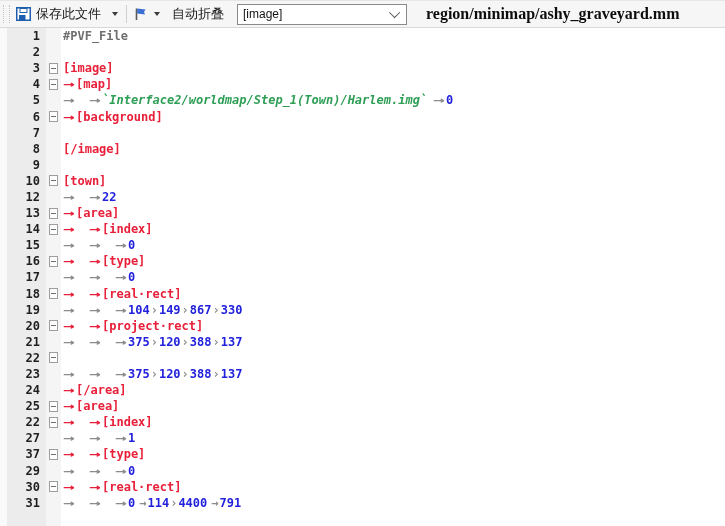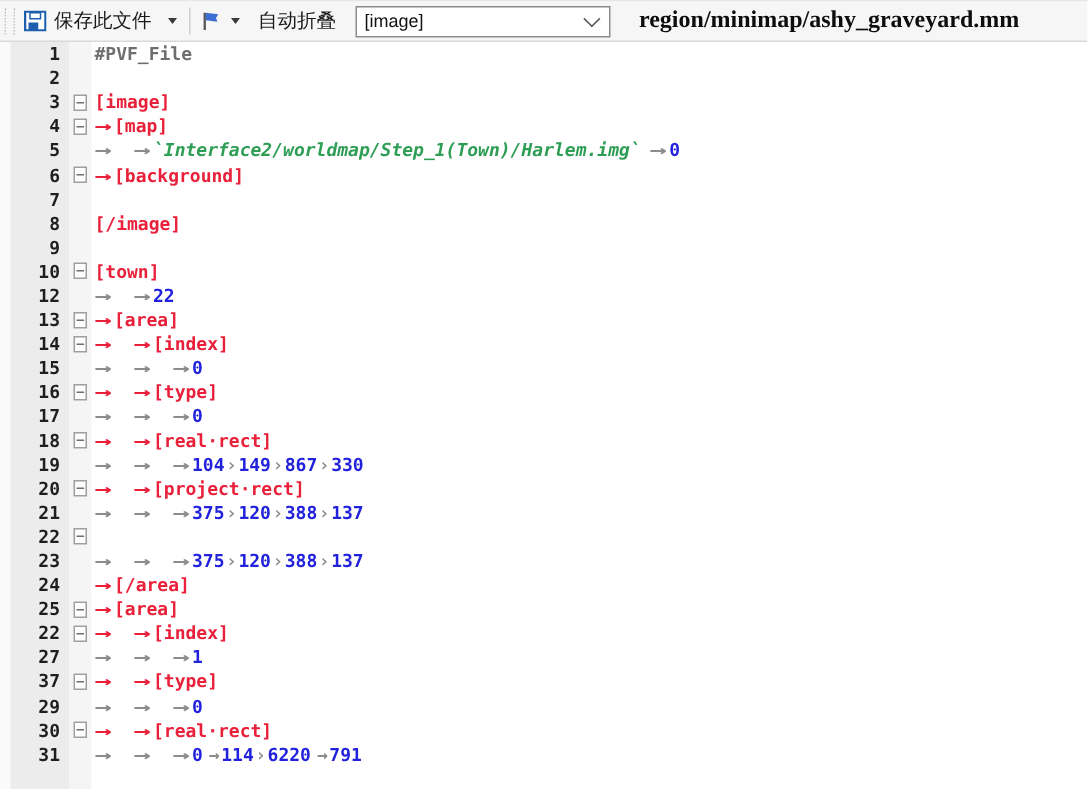--- a/index.html
+++ b/index.html
@@ -288,16 +288,16 @@
       <div class="line">
         <div class="ln">30</div>
         <div class="foldcol">
           <div class="fold"></div>
         </div>
         <div class="code"><span class="tk-ar">→</span><span class="tk-art">→</span><span class="tk-t">[real·rect]</span></div>
       </div>
       <div class="line">
         <div class="ln">31</div>
         <div class="foldcol"></div>
-        <div class="code"><span class="tk-ag">→</span><span class="tk-ag">→</span><span class="tk-agt">→</span><span class="tk-n">0</span><span class="tk-as">→</span><span class="tk-n">114</span><span class="tk-sep">›</span><span class="tk-n">6220</span><span class="tk-as">→</span><span class="tk-n">791</span></div>
+        <div class="code"><span class="tk-ag">→</span><span class="tk-ag">→</span><span class="tk-agt">→</span><span class="tk-n">0</span><span class="tk-as">→</span><span class="tk-n">114</span><span class="tk-sep">›</span><span class="tk-n">4400</span><span class="tk-as">→</span><span class="tk-n">791</span></div>
       </div>
     </div>
 </div>
 
 </body></html>

